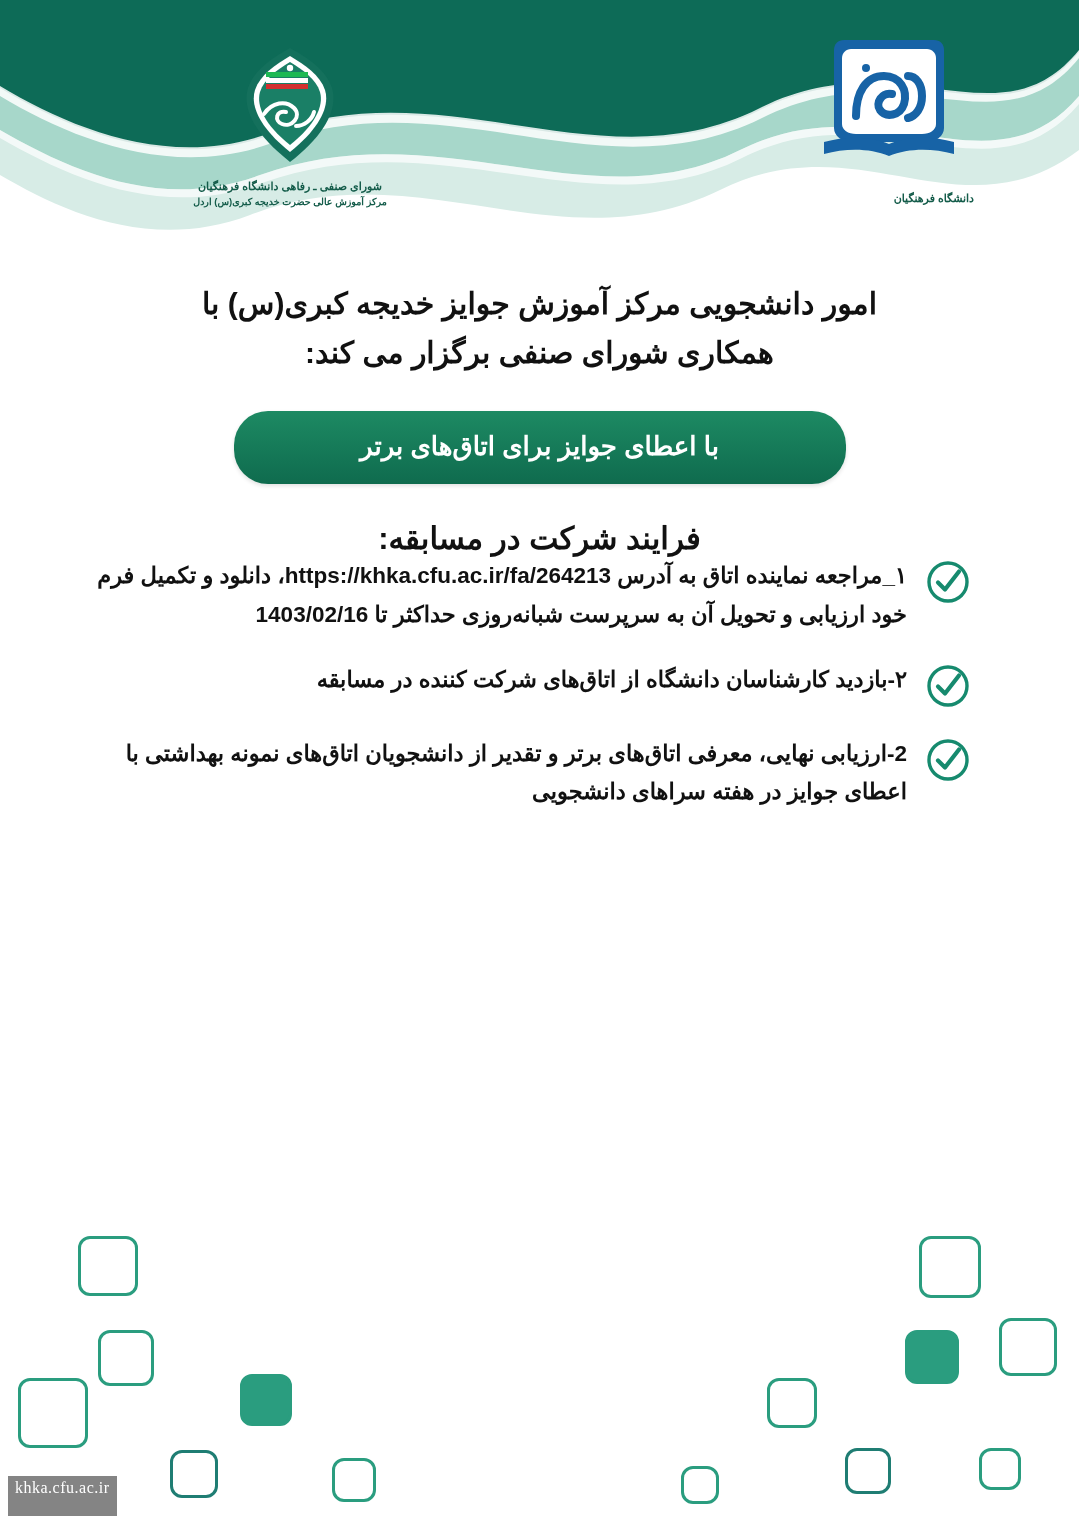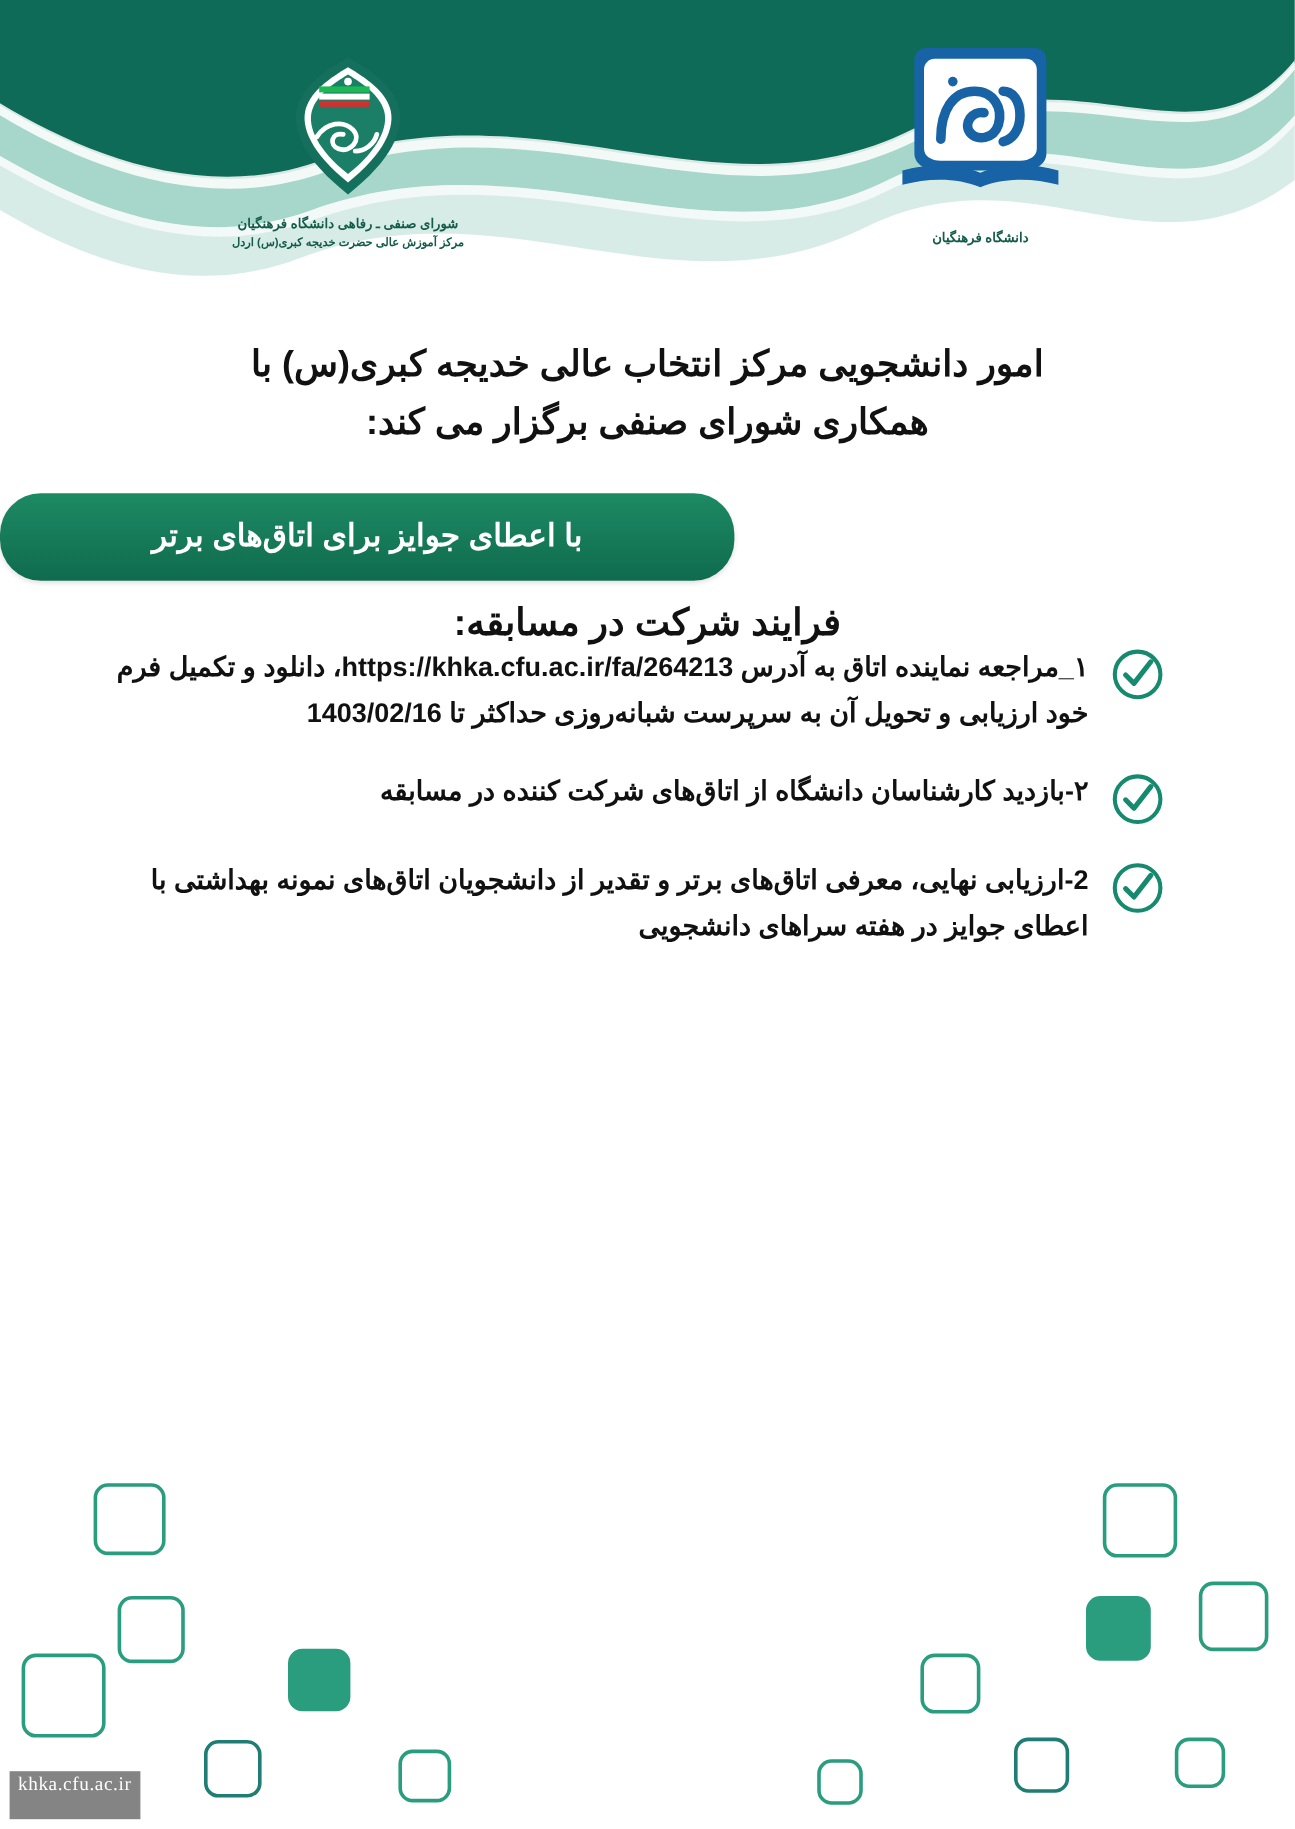--- a/index.html
+++ b/index.html
@@ -30,23 +30,23 @@
     position: absolute;
     top: 42px;
     left: 170px;
     width: 240px;
     text-align: center;
     z-index: 5;
   }
   .logo-right {
     position: absolute;
     top: 32px;
-    right: 137px;
+    right: 105px;
     width: 250px;
-    text-align: center;
+    text-align: right;
     z-index: 5;
   }
   .logo-caption {
     font-size: 11px;
     color: #145c4a;
     line-height: 1.55;
     margin-top: 4px;
     font-weight: bold;
     direction: rtl;
   }
@@ -72,22 +72,22 @@
   .title {
     font-size: 45px;
     font-weight: bold;
     color: #0f6b55;
     line-height: 1.55;
     padding: 0 150px;
     margin-bottom: 40px;
   }
   .ribbon-wrap {
     display: flex;
-    justify-content: flex-end;
-    margin-bottom: 16px;
+    justify-content: center;
+    margin-bottom: 36px;
   }
   .ribbon {
     background: linear-gradient(180deg, #1d8a63 0%, #0f6b4e 100%);
     color: #ffffff;
     font-size: 26px;
     font-weight: bold;
     border-radius: 34px;
     padding: 20px 52px 22px;
     min-width: 612px;
     box-shadow: 0 2px 4px rgba(0,0,0,0.12);
@@ -219,21 +219,21 @@
       <circle cx="62" cy="36" r="4" fill="#1763a6"></circle>
 
       <path d="M20,110 C42,104 66,104 85,112 C104,104 128,104 150,110 L150,122 C128,116 104,116 85,124 C66,116 42,116 20,122 Z" fill="#1763a6"></path>
     </svg>
   </span>
   <div class="logo-caption">دانشگاه فرهنگیان</div>
 </div>
 
 <div class="content">
 
-  <div class="intro">امور دانشجویی مرکز انتخاب عالی خدیجه کبری(س) با همکاری شورای صنفی برگزار می کند:</div>
+  <div class="intro">امور دانشجویی مرکز آموزش جوایز خدیجه کبری(س) با همکاری شورای صنفی برگزار می کند:</div>
 
 
   <div class="ribbon-wrap">
     <div class="ribbon">با اعطای جوایز برای اتاق‌های برتر</div>
   </div>
 
   <div class="process-heading">فرایند شرکت در مسابقه:</div>
 
   <div class="steps">
 

